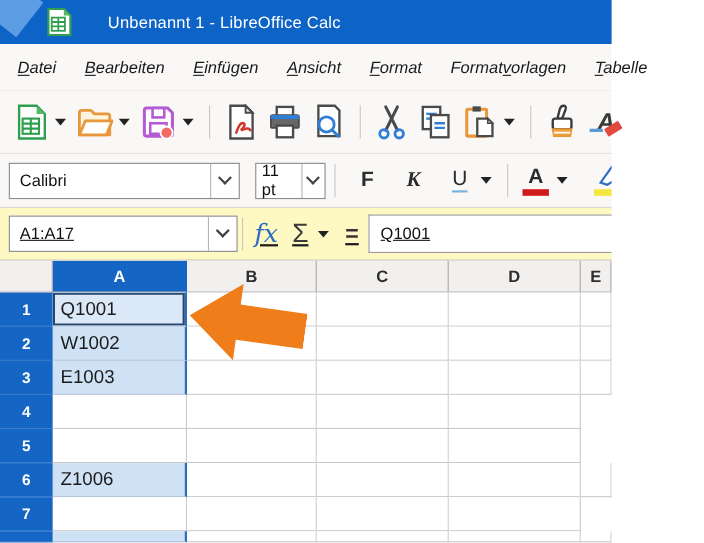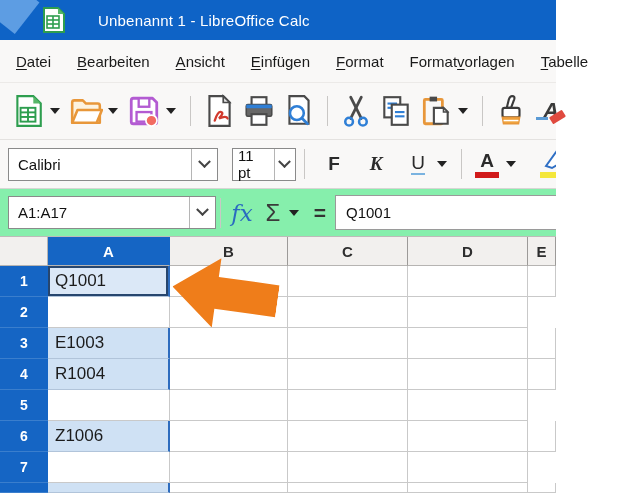--- a/index.html
+++ b/index.html
@@ -7,21 +7,21 @@
   body { font-family:"Liberation Sans", sans-serif; background:#fff; color:#1a1a1a; }
   .app { position:relative; width:556px; height:494px; display:flex; flex-direction:column; }
 
   
   .titlebar { position:relative; height:40px; background:#0e63c6; display:flex; align-items:center; padding-left:42px; overflow:hidden; flex:none; }
   .corner-accent { position:absolute; left:-14px; top:-16px; width:46px; height:40px; background:#66a3e6; transform:rotate(38deg); opacity:.9; }
   .titlebar .app-icon { position:relative; width:24px; height:26px; margin-right:32px; }
   .titlebar .title { color:#fff; font-size:15px; letter-spacing:.2px; white-space:nowrap; }
 
   
-  .menubar { height:43px; background:#f9f8f7; display:flex; align-items:center; padding:0 6px; gap:6px; border-bottom:1px solid #eceae8; flex:none; }
+  .menubar { height:43px; background:#f9f8f7; display:flex; align-items:center; padding:0 6px; gap:6px; border-bottom:1px solid #eceae8; flex:none;font-style:italic; }
   .menu-item { font-size:15px; color:#1a1a1a; padding:6px 10px; white-space:nowrap; }
   .menu-item .accel { text-decoration:underline; text-underline-offset:2px; }
 
   
   .toolbar { height:57px; background:#f9f8f7; display:flex; align-items:center; padding:0 8px; border-bottom:1px solid #e4e2e0; flex:none; }
   .tb-btn { display:flex; align-items:center; justify-content:center; width:40px; height:44px; flex:none; }
   .tb-btn svg { width:34px; height:34px; }
   .dd-arrow { width:0; height:0; border-left:5px solid transparent; border-right:5px solid transparent; border-top:6px solid #222; margin:0 6px 0 2px; flex:none; }
   .tb-sep { width:1px; height:30px; background:#c9c7c5; margin:0 8px; flex:none; }
 
@@ -33,21 +33,21 @@
   .chev { width:9px; height:9px; border-right:2px solid #444; border-bottom:2px solid #444; transform:rotate(45deg) translate(-2px,-2px); }
   .fmt-btn { font-size:19px; color:#2b2b2b; width:34px; height:36px; display:flex; align-items:center; justify-content:center; flex:none; }
   .bold-g { font-weight:bold; }
   .italic-g { font-style:italic; font-family:"Liberation Serif", serif; font-weight:bold; }
   .under-g { border-bottom:2px solid #7ab3e0; line-height:1.05; }
   .fontcolor-g { display:flex; flex-direction:column; align-items:center; }
   .fontcolor-g .glyph { font-size:19px; font-weight:bold; color:#2b2b2b; line-height:1; }
   .color-bar { width:24px; height:6px; margin-top:2px; }
 
   
-  .formulabar { height:48px; background:#86efac; display:flex; align-items:center; padding:0 0 0 8px; border-bottom:1px solid #bdbbb9; flex:none; }
+  .formulabar { height:48px; background:#fef9c3; display:flex; align-items:center; padding:0 0 0 8px; border-bottom:1px solid #bdbbb9; flex:none;text-decoration:underline; }
   .namebox { width:208px; }
   .fx-glyph { font-family:"DejaVu Serif", serif; font-style:italic; color:#2a6bc0; font-size:23px; width:34px; text-align:center; flex:none; }
   .sigma-glyph { font-size:24px; color:#3a3a3a; width:28px; text-align:center; flex:none; }
   .eq-glyph { font-size:21px; font-weight:bold; color:#333; width:30px; text-align:center; flex:none; }
   .formula-input { flex:1; align-self:stretch; margin:6px 0; background:#fff; border:1px solid #9a9a9a; border-right:none; display:flex; align-items:center; padding-left:10px; font-size:15px; color:#111; }
 
   
   .sheet { flex:1; background:#fff; position:relative; display:flex; flex-direction:column; overflow:hidden; }
   .grid-row { display:grid; grid-template-columns:48px 122px 118px 120px 120px 1fr; flex:none; }
   .colheaders { height:29px; }
@@ -89,22 +89,22 @@
           <line x1="11" y1="9" x2="11" y2="21"></line>
         </g>
       </svg>
     </span>
     <span class="title">Unbenannt 1 - LibreOffice Calc</span>
   </div>
 
   <div class="menubar">
     <span class="menu-item"><span></span><span class="accel">D</span><span>atei</span></span>
     <span class="menu-item"><span></span><span class="accel">B</span><span>earbeiten</span></span>
+    <span class="menu-item"><span></span><span class="accel">E</span><span>infügen</span></span>
     <span class="menu-item"><span></span><span class="accel">A</span><span>nsicht</span></span>
-    <span class="menu-item"><span></span><span class="accel">E</span><span>infügen</span></span>
     <span class="menu-item"><span></span><span class="accel">F</span><span>ormat</span></span>
     <span class="menu-item"><span>Format</span><span class="accel">v</span><span>orlagen</span></span>
     <span class="menu-item"><span></span><span class="accel">T</span><span>abelle</span></span>
   </div>
 
   <div class="toolbar">
     <span class="tb-btn">
       <svg viewBox="0 0 32 32">
         <path d="M6 2 h15 l7 7 v21 h-22 z" fill="#fff" stroke="#2e9e4f" stroke-width="2"></path>
         <path d="M21 2 l7 7 h-7 z" fill="#57b769"></path>
@@ -266,36 +266,36 @@
     <div class="grid-row data-row">
       <div class="row-h">1</div>
       <div class="cell sel-a active">Q1001</div>
       <div class="cell"></div>
       <div class="cell"></div>
       <div class="cell"></div>
       <div class="cell"></div>
     </div>
     <div class="grid-row data-row">
       <div class="row-h">2</div>
+      <div class="cell sel-a">W1002</div>
       <div class="cell"></div>
       <div class="cell"></div>
       <div class="cell"></div>
       <div class="cell"></div>
     </div>
     <div class="grid-row data-row">
       <div class="row-h">3</div>
       <div class="cell sel-a">E1003</div>
       <div class="cell"></div>
       <div class="cell"></div>
       <div class="cell"></div>
       <div class="cell"></div>
     </div>
     <div class="grid-row data-row">
       <div class="row-h">4</div>
-      <div class="cell sel-a">R1004</div>
       <div class="cell"></div>
       <div class="cell"></div>
       <div class="cell"></div>
       <div class="cell"></div>
     </div>
     <div class="grid-row data-row">
       <div class="row-h">5</div>
       <div class="cell"></div>
       <div class="cell"></div>
       <div class="cell"></div>

